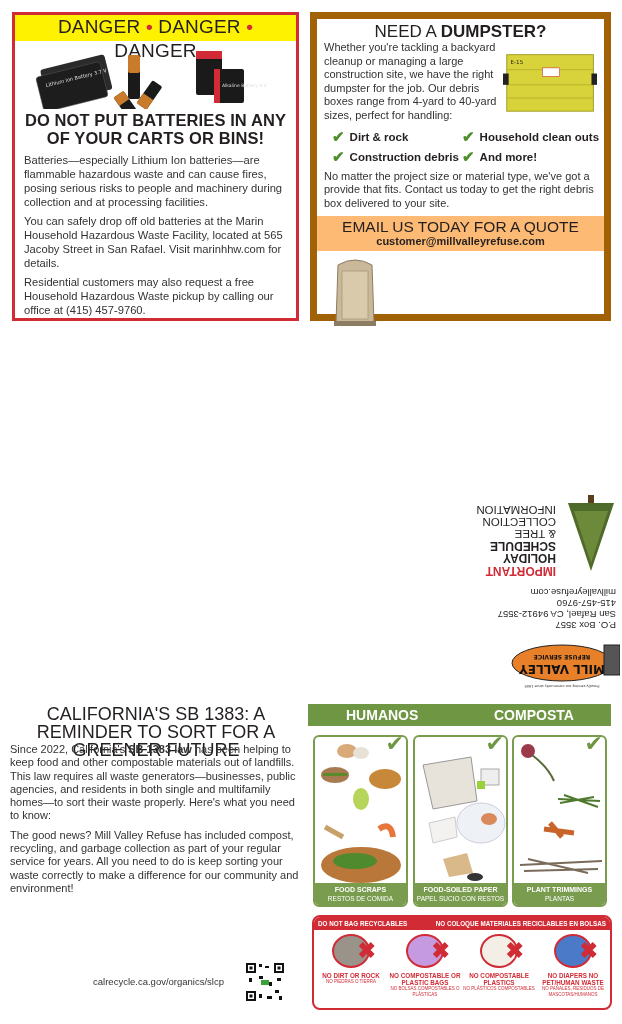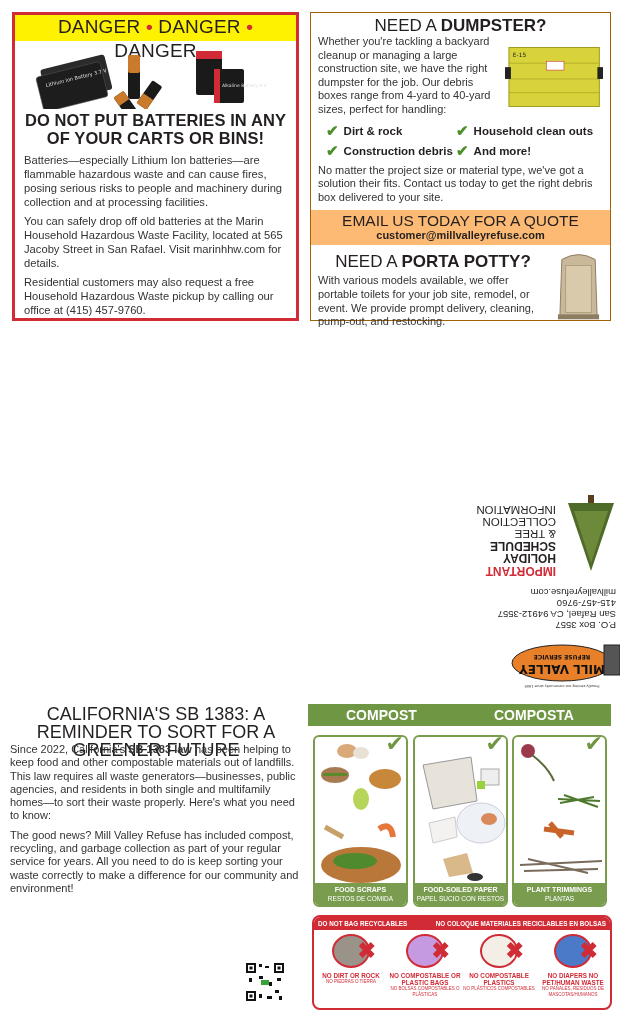--- a/index.html
+++ b/index.html
@@ -8,21 +8,21 @@
 
   
   .danger { left: 12px; top: 12px; width: 287px; height: 309px; border: 3px solid #d12b36; padding: 0 9px; }
   .danger-banner { margin: 0 -9px; background: #fff200; height: 26px; text-align: center; font-family: "Liberation Sans", sans-serif; font-size: 19px; line-height: 24px; color: #231f20; letter-spacing: 0.2px; }
   .danger-banner .dot { color: #d12b36; font-weight: bold; }
   .batteries { height: 62px; position: relative; margin-top: 6px; }
   .danger h2 { font-family: "Liberation Sans", sans-serif; font-weight: bold; font-size: 16.5px; line-height: 18px; text-align: center; margin: 2px 0 6px; letter-spacing: 0.1px; }
   .danger p { font-family: "Liberation Sans", sans-serif; font-size: 11.2px; line-height: 14px; margin-bottom: 5px; color: #333; }
 
   
-  .dumpster { left: 310px; top: 12px; width: 301px; height: 309px; border: 1px solid #a16207; }
+  .dumpster { left: 310px; top: 12px; width: 301px; height: 309px; border: 7px solid #a16207; }
   .dumpster .inner { padding: 0 7px; }
   .dumpster h2 { font-family: "Liberation Sans", sans-serif; font-weight: normal; font-size: 17px; text-align: center; margin-top: 4px; line-height: 18px; }
   .dumpster h2 b { font-weight: bold; }
   .dump-row { display: flex; }
   .dump-text { width: 190px; font-family: "Liberation Sans", sans-serif; font-size: 11px; line-height: 13.6px; color: #333; }
   .checks { display: grid; grid-template-columns: 130px 140px; margin: 5px 0 4px 8px; row-gap: 2px; }
   .check { font-family: "Liberation Sans", sans-serif; font-weight: bold; font-size: 11.5px; display: flex; align-items: center; gap: 5px; }
   .check .ck { color: #4e8f2c; font-size: 15px; font-weight: bold; }
   .dump-foot { font-family: "Liberation Sans", sans-serif; font-size: 11px; line-height: 13.6px; color: #333; }
   .email-bar { background: #fdba74; margin: 6px 0 0; padding: 2px 0 4px; text-align: center; }
@@ -144,31 +144,27 @@
         </div>
       <div class="check">
           <span class="ck">✔</span>
           <span>Construction debris</span>
         </div>
       <div class="check">
           <span class="ck">✔</span>
           <span>And more!</span>
         </div>
     </div>
-    <div class="dump-foot">No matter the project size or material type, we've got a solution their fits. Contact us today to get the right debris box delivered to your site.</div>
+    <div class="dump-foot">No matter the project size or material type, we've got a provide that fits. Contact us today to get the right debris box delivered to your site.</div>
   </div>
   <div class="email-bar">
     <div class="t1">EMAIL US TODAY FOR A QUOTE</div>
     <div class="t2">customer@millvalleyrefuse.com</div>
   </div>
   <div class="porta">
-    <div>
-      <h2><span>NEED A </span><b>PORTA POTTY?</b></h2>
-      <p>With various models available, we offer portable toilets for your job site, remodel, or event.  We provide prompt delivery, cleaning, pump-out, and restocking.</p>
-    </div>
     <svg width="50" height="72" viewBox="0 0 50 72" style="margin-left:6px">
       <path d="M8 10 Q25 0 42 10 L44 68 L6 68 Z" fill="#c9b99a" stroke="#8c7d62"></path>
       <rect x="12" y="16" width="26" height="48" fill="#d8caaa" stroke="#9a8a6a" stroke-width="0.6"></rect>
       <rect x="4" y="66" width="42" height="5" fill="#8c7d62"></rect>
     </svg>
   </div>
 </div>
 
 <div class="abs mailer">
   <svg class="logo" viewBox="0 0 110 56">
@@ -197,20 +193,21 @@
   </div>
 </div>
 
 <div class="sb">
   <h1>CALIFORNIA'S SB 1383: A REMINDER TO SORT FOR A GREENER FUTURE</h1>
   <div class="abs sb-body">
     <p><span>Since 2022, California's </span><b>SB 1383 law</b><span> has been helping to keep food and other compostable materials out of landfills. This law requires all waste generators—businesses, public agencies, and residents in both single and multifamily homes—to sort their waste properly. Here's what you need to know:</span></p>
     <p>The good news? Mill Valley Refuse has included compost, recycling, and garbage collection as part of your regular service for years. All you need to do is keep sorting your waste correctly to make a difference for our community and environment!</p>
   </div>
   <div class="abs sb-learn">
+    <div>calrecycle.ca.gov/organics/slcp</div>
   </div>
   <svg class="abs qr" viewBox="0 0 40 40">
     <rect width="40" height="40" fill="#fff"></rect>
     <rect x="1" y="1" width="10" height="10" fill="#111"></rect>
       <rect x="3" y="3" width="6" height="6" fill="#fff"></rect>
       <rect x="4.5" y="4.5" width="3" height="3" fill="#111"></rect>
     <rect x="29" y="1" width="10" height="10" fill="#111"></rect>
       <rect x="31" y="3" width="6" height="6" fill="#fff"></rect>
       <rect x="32.5" y="4.5" width="3" height="3" fill="#111"></rect>
     <rect x="1" y="29" width="10" height="10" fill="#111"></rect>
@@ -226,21 +223,21 @@
         <rect x="22" y="34" width="5" height="3"></rect>
         <rect x="34" y="34" width="3" height="4"></rect>
         <rect x="4" y="16" width="3" height="4"></rect>
         <rect x="32" y="16" width="4" height="3"></rect>
       </g>
     <rect x="16" y="18" width="8" height="5" fill="#3aa23a"></rect>
   </svg>
 </div>
 
 <div class="abs compost-bar">
-  <span style="left:38px">COMPOST</span>
+  <span style="left:38px">HUMANOS</span>
   <span style="left:186px">COMPOSTA</span>
 </div>
 
 <div class="card" style="left:313px">
   <svg width="95" height="150">
     <ellipse cx="32" cy="14" rx="10" ry="7" fill="#d9a97a"></ellipse>
       <ellipse cx="46" cy="16" rx="8" ry="6" fill="#e8e2d6"></ellipse>
     <ellipse cx="20" cy="38" rx="14" ry="8" fill="#a87a52"></ellipse>
       <rect x="8" y="36" width="24" height="3" fill="#5a8a2a"></rect>
     <ellipse cx="70" cy="42" rx="16" ry="10" fill="#c8883a"></ellipse>

